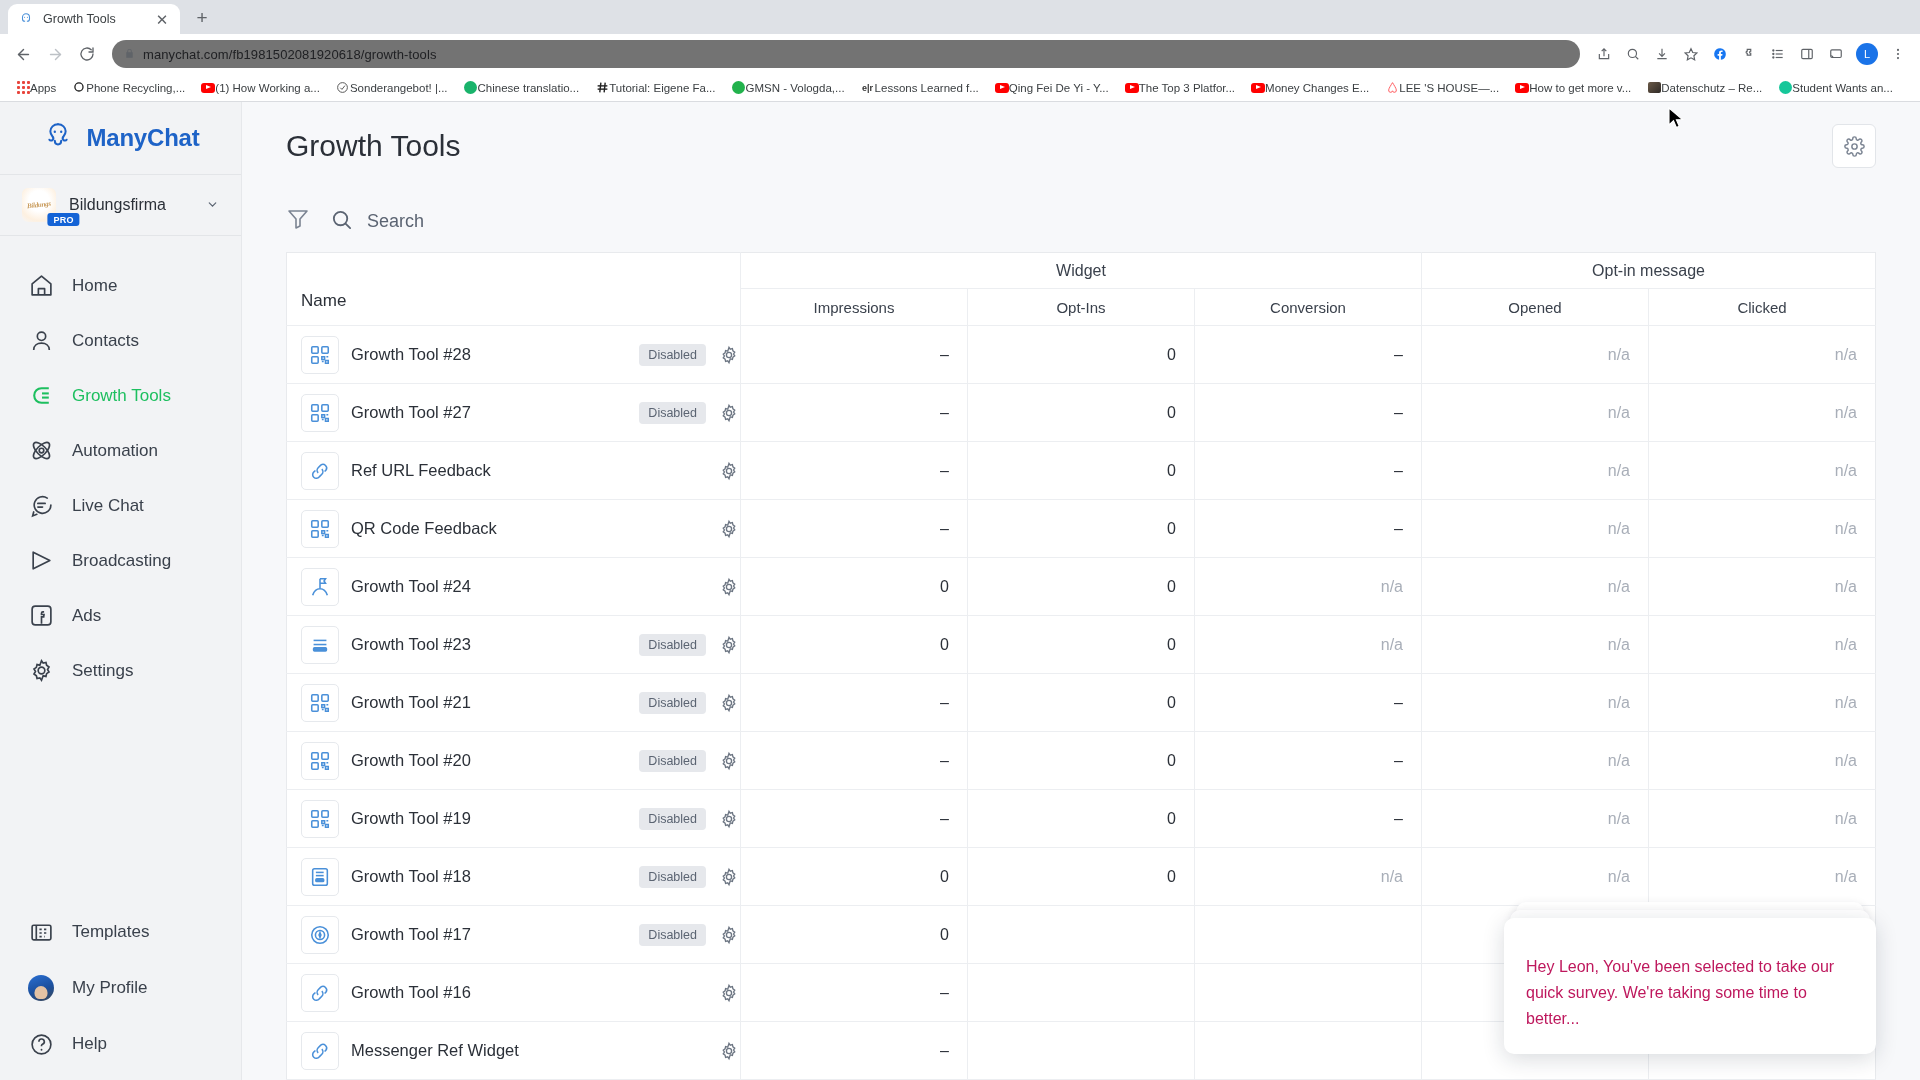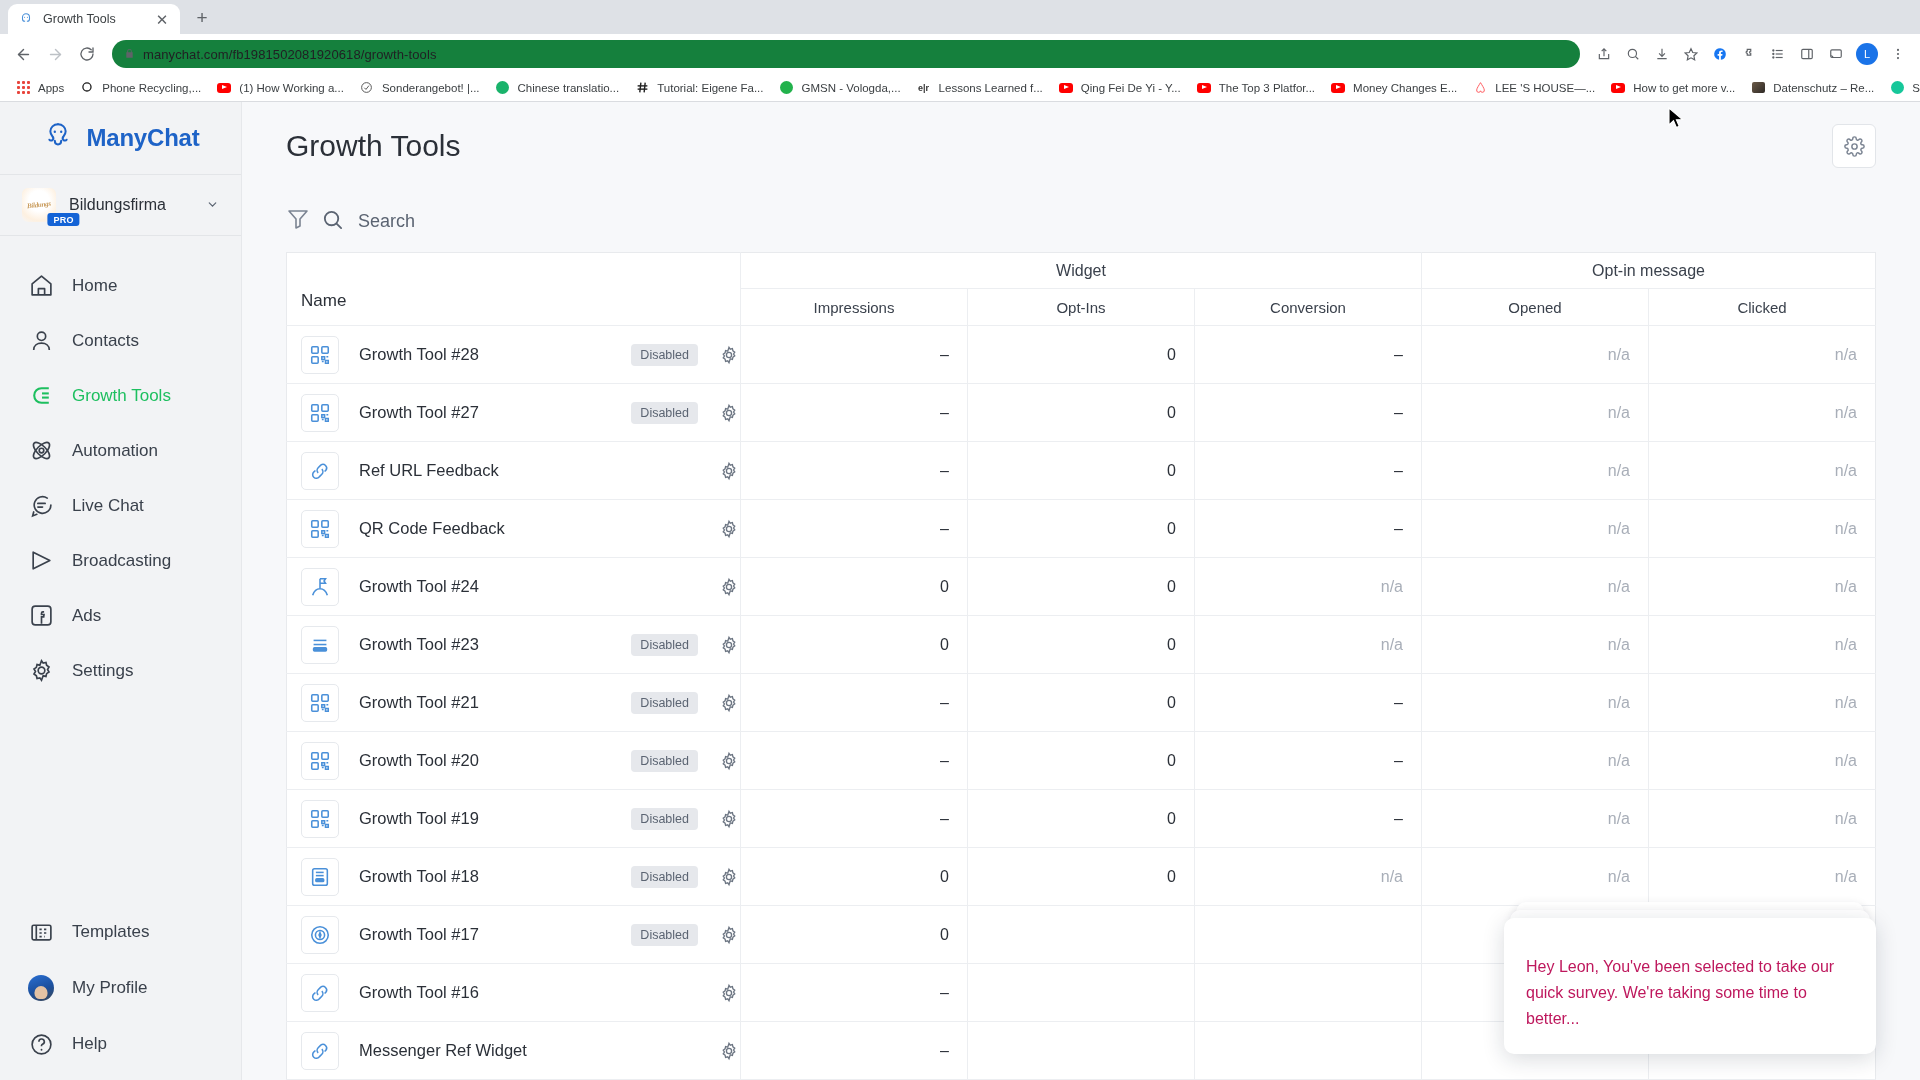--- a/index.html
+++ b/index.html
@@ -46,21 +46,21 @@
     background: #fff; padding: 0 8px; gap: 2px;
   }
   .nav-btn {
     width: 30px; height: 30px; display: flex;
     align-items: center; justify-content: center;
     color: #5f6368; flex: 0 0 30px;
   }
   .nav-btn.disabled { color: #bdc1c6; }
   .omnibox {
     flex: 1; height: 28px; margin: 0 8px;
-    background: #15803d; border-radius: 14px;
+    background: #737373; border-radius: 14px;
     display: flex; align-items: center; padding: 0 12px; gap: 8px;
   }
   .omni-url { font-size: 13px; color: #202124; letter-spacing: .1px; }
   .toolbar-icons { display: flex; align-items: center; gap: 1px; }
   .tb-ic {
     width: 28px; height: 28px; display: flex;
     align-items: center; justify-content: center; color: #5f6368;
   }
   .profile-pill {
     width: 22px; height: 22px; border-radius: 50%;
@@ -68,21 +68,21 @@
     display: flex; align-items: center; justify-content: center;
     margin: 0 5px;
   }
 
   .bookmarks {
     height: 28px; background: #fff; display: flex;
     align-items: center; padding: 0 8px; gap: 0;
     border-bottom: 1px solid #dadce0; overflow: hidden;
   }
   .bm {
-    display: flex; align-items: center; gap: 8px;
+    display: flex; align-items: center; gap: 0;
     padding: 0 8px; height: 24px; flex: 0 0 auto;
     font-size: 11.5px; color: #3c4043; white-space: nowrap;
   }
   .bm-ic { width: 14px; height: 14px; flex: 0 0 14px;
     display: flex; align-items: center; justify-content: center; }
   .yt { width: 14px; height: 10px; background: #ff0000; border-radius: 3px;
     position: relative; }
   .yt::after { content: ""; position: absolute; left: 5px; top: 2.5px;
     border-left: 5px solid #fff; border-top: 2.5px solid transparent;
     border-bottom: 2.5px solid transparent; }
@@ -173,21 +173,21 @@
     border: 1px solid #e2e5e9; display: flex;
     align-items: center; justify-content: center; color: #7b8492;
   }
   .cursor-arrow {
     position: absolute; left: 47px; top: 17px;
     width: 0; height: 0; pointer-events: none; z-index: 40;
   }
 
   .filterbar {
     height: 62px; display: flex; align-items: center;
-    padding: 0 44px; gap: 11px;
+    padding: 0 44px; gap: 20px;
   }
   .funnel { color: #7b8492; }
   .search-box { display: flex; align-items: center; gap: 14px; }
   .search-ph { font-size: 18px; color: #5b6472; }
 
   .table-wrap { flex: 1; padding: 0 44px; overflow: hidden; }
   table.gt {
     width: 100%; border-collapse: collapse; background: #fff;
     table-layout: fixed;
     border: 1px solid #e8eaed; border-bottom: none;
@@ -207,21 +207,21 @@
     font-weight: 400; height: 37px;
   }
   .th-group.last, .th-sub.last { border-right: none !important; }
 
   tbody tr { height: 58px; }
   tbody td { font-size: 16px; color: #2b3038; }
   td.c-name {
     border-left: none !important;
     padding-left: 14px;
   }
-  .name-cell { display: flex; align-items: center; gap: 20px; }
+  .name-cell { display: flex; align-items: center; gap: 12px; }
   .tool-ic {
     width: 38px; height: 38px; flex: 0 0 38px; border-radius: 5px;
     border: 1px solid #e6e9ed; background: #fff;
     display: flex; align-items: center; justify-content: center;
     color: #4a90d9;
   }
   .tool-name { flex: 1; font-size: 16.5px; color: #2b3038; }
   .chip-disabled {
     background: #e6e8ec; color: #5b6472; font-size: 12.5px;
     padding: 4px 9px; border-radius: 4px; white-space: nowrap;

